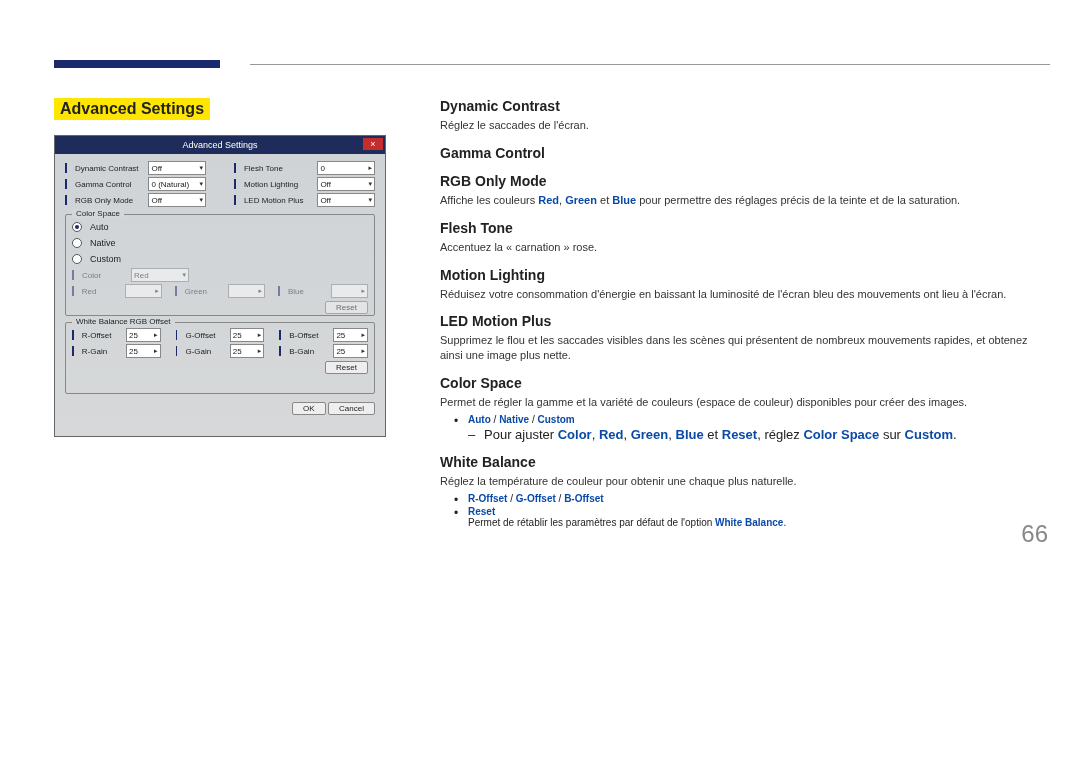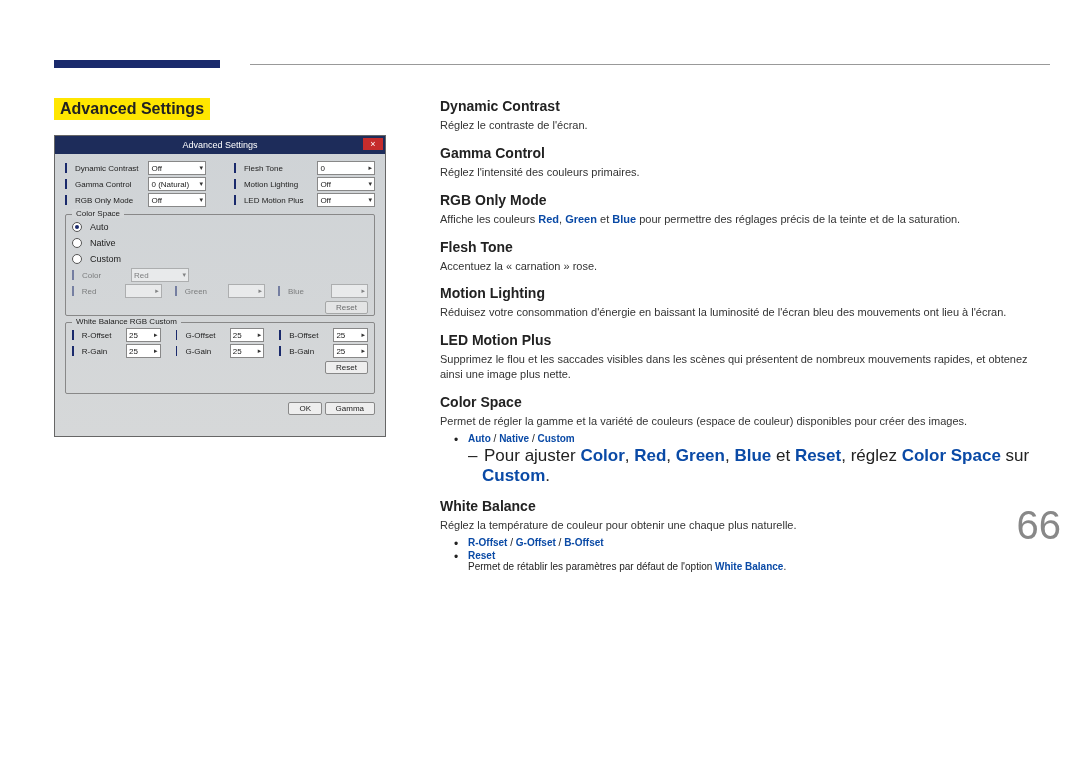--- a/index.html
+++ b/index.html
@@ -147,28 +147,28 @@
   .subhead.first { margin-top: 0; }
   .desc {
     font-size: 11px;
     line-height: 1.35;
     color: #333;
   }
   .blue { color: #0a4aa6; font-weight: bold; }
   .dotlist { margin: 4px 0 0 14px; padding:0; }
   .dotlist .li { font-size:10px; margin-bottom:2px; position:relative; padding-left:14px; }
   .dotlist .li::before { content:'•'; position:absolute; left:0; font-size:12px; }
-  .dashlist .li2 { font-size:17px; margin:2px 0 2px 28px; position:relative; padding-left:14px;}
+  .dashlist .li2 { font-size:13px; margin:2px 0 2px 28px; position:relative; padding-left:14px;}
   .dashlist .li2::before { content:'‒'; position:absolute; left:0; }
   .dashlist .li2 .inner { padding-left:2px; }
   .page-num {
     position:absolute;
-    right: 19px;
+    right: 32px;
     bottom: 18px;
-    font-size: 40px;
+    font-size: 24px;
     color: #888;
     font-weight: 300;
   }
 </style>
 </head>
 <body>
 
 <div class="page">
   <div class="top-bar"></div>
   <div class="top-line"></div>
@@ -268,21 +268,21 @@
             <span class="ss-label small">Blue</span>
           <span class="ss-dropdown" style="width:36px">
               <span></span>
               <span class="arrow">▸</span>
             </span>
         </div>
         <div style="text-align:right;margin-top:2px;"><span class="ss-button" style="opacity:.6">Reset</span></div>
       </div>
 
       <div class="group-box" style="height:58px;">
-        <span class="group-title">White Balance RGB Custom</span>
+        <span class="group-title">White Balance RGB Offset</span>
         <div class="ss-row">
           <span class="bar"></span>
             <span class="ss-label small">R-Offset</span>
           <span class="ss-dropdown" style="width:32px">
               <span>25</span>
               <span class="arrow">▸</span>
             </span>
           <span style="width:8px"></span>
           <span class="bar"></span>
             <span class="ss-label small">G-Offset</span>
@@ -318,31 +318,30 @@
           <span class="ss-dropdown" style="width:32px">
               <span>25</span>
               <span class="arrow">▸</span>
             </span>
         </div>
         <div style="text-align:right;margin-top:2px;"><span class="ss-button">Reset</span></div>
       </div>
 
       <div style="text-align:right; margin-top:8px;">
         <span class="ss-button">OK</span>
-        <span class="ss-button">Gamma</span>
+        <span class="ss-button">Cancel</span>
       </div>
     </div>
   </div>
 
   <div class="right-col">
     <div class="subhead first">Dynamic Contrast</div>
-    <div class="desc">Réglez le contraste de l'écran.</div>
+    <div class="desc">Réglez le saccades de l'écran.</div>
 
     <div class="subhead">Gamma Control</div>
-    <div class="desc">Réglez l'intensité des couleurs primaires.</div>
 
     <div class="subhead">RGB Only Mode</div>
     <div class="desc">
       <span>Affiche les couleurs </span><span class="blue">Red</span><span>, </span><span class="blue">Green</span><span> et </span><span class="blue">Blue</span><span> pour permettre des réglages précis de la teinte et de la saturation.</span>
     </div>
 
     <div class="subhead">Flesh Tone</div>
     <div class="desc">Accentuez la « carnation » rose.</div>
 
     <div class="subhead">Motion Lighting</div>

